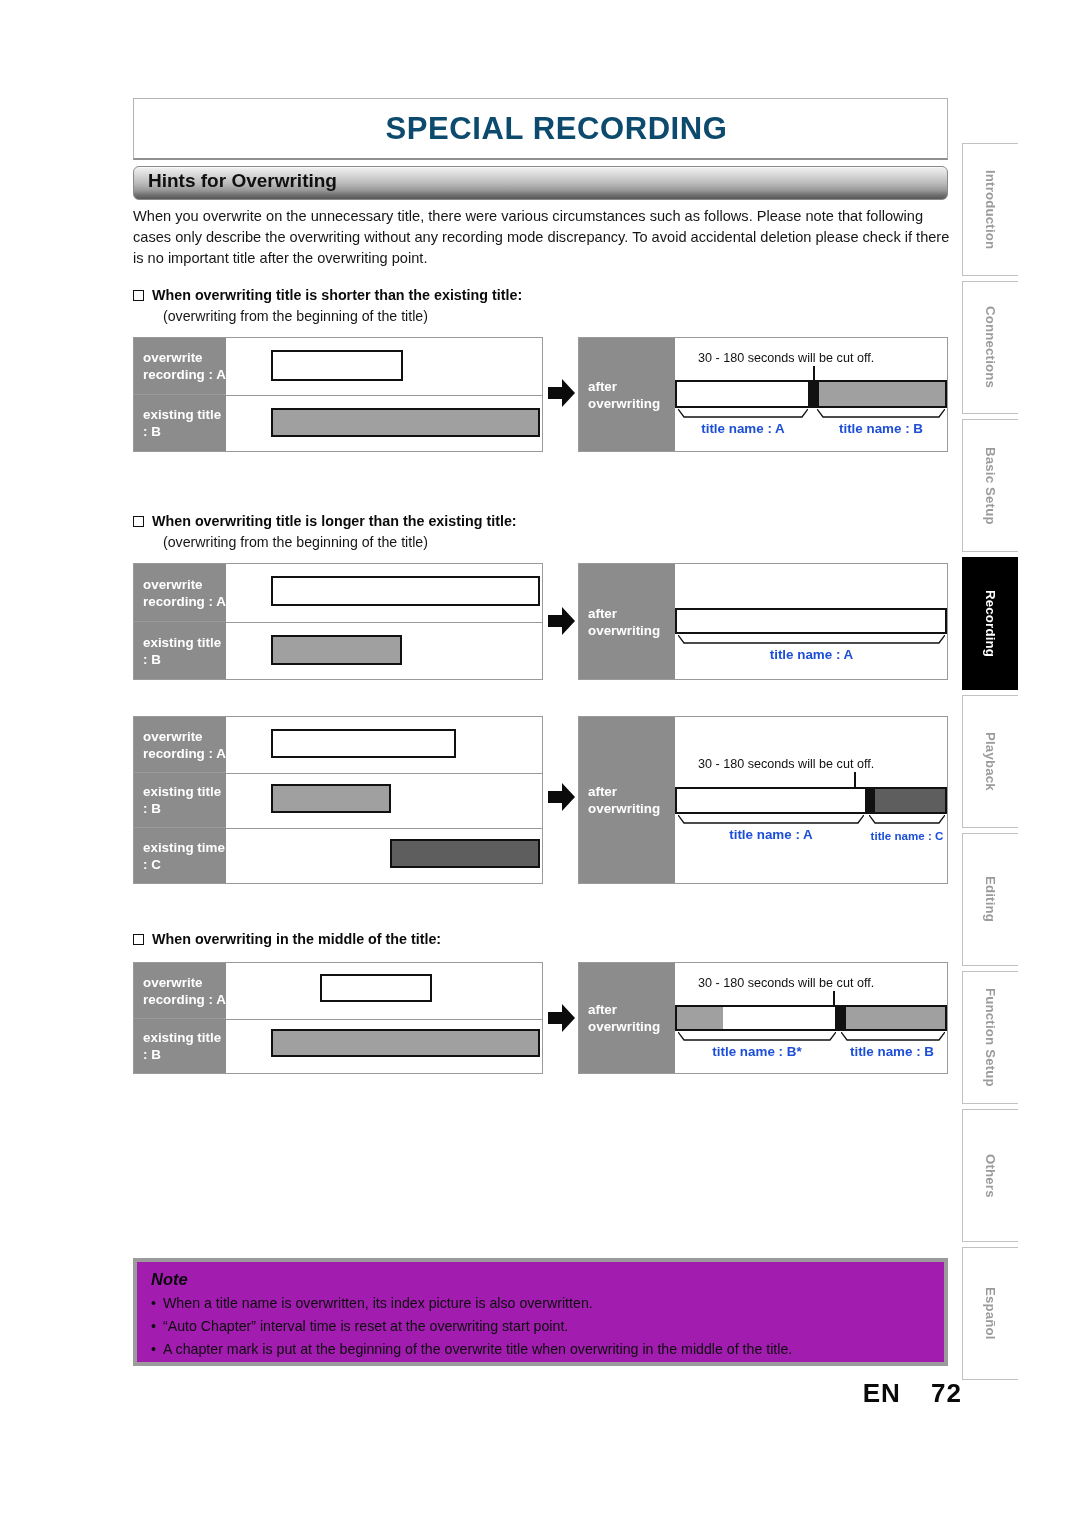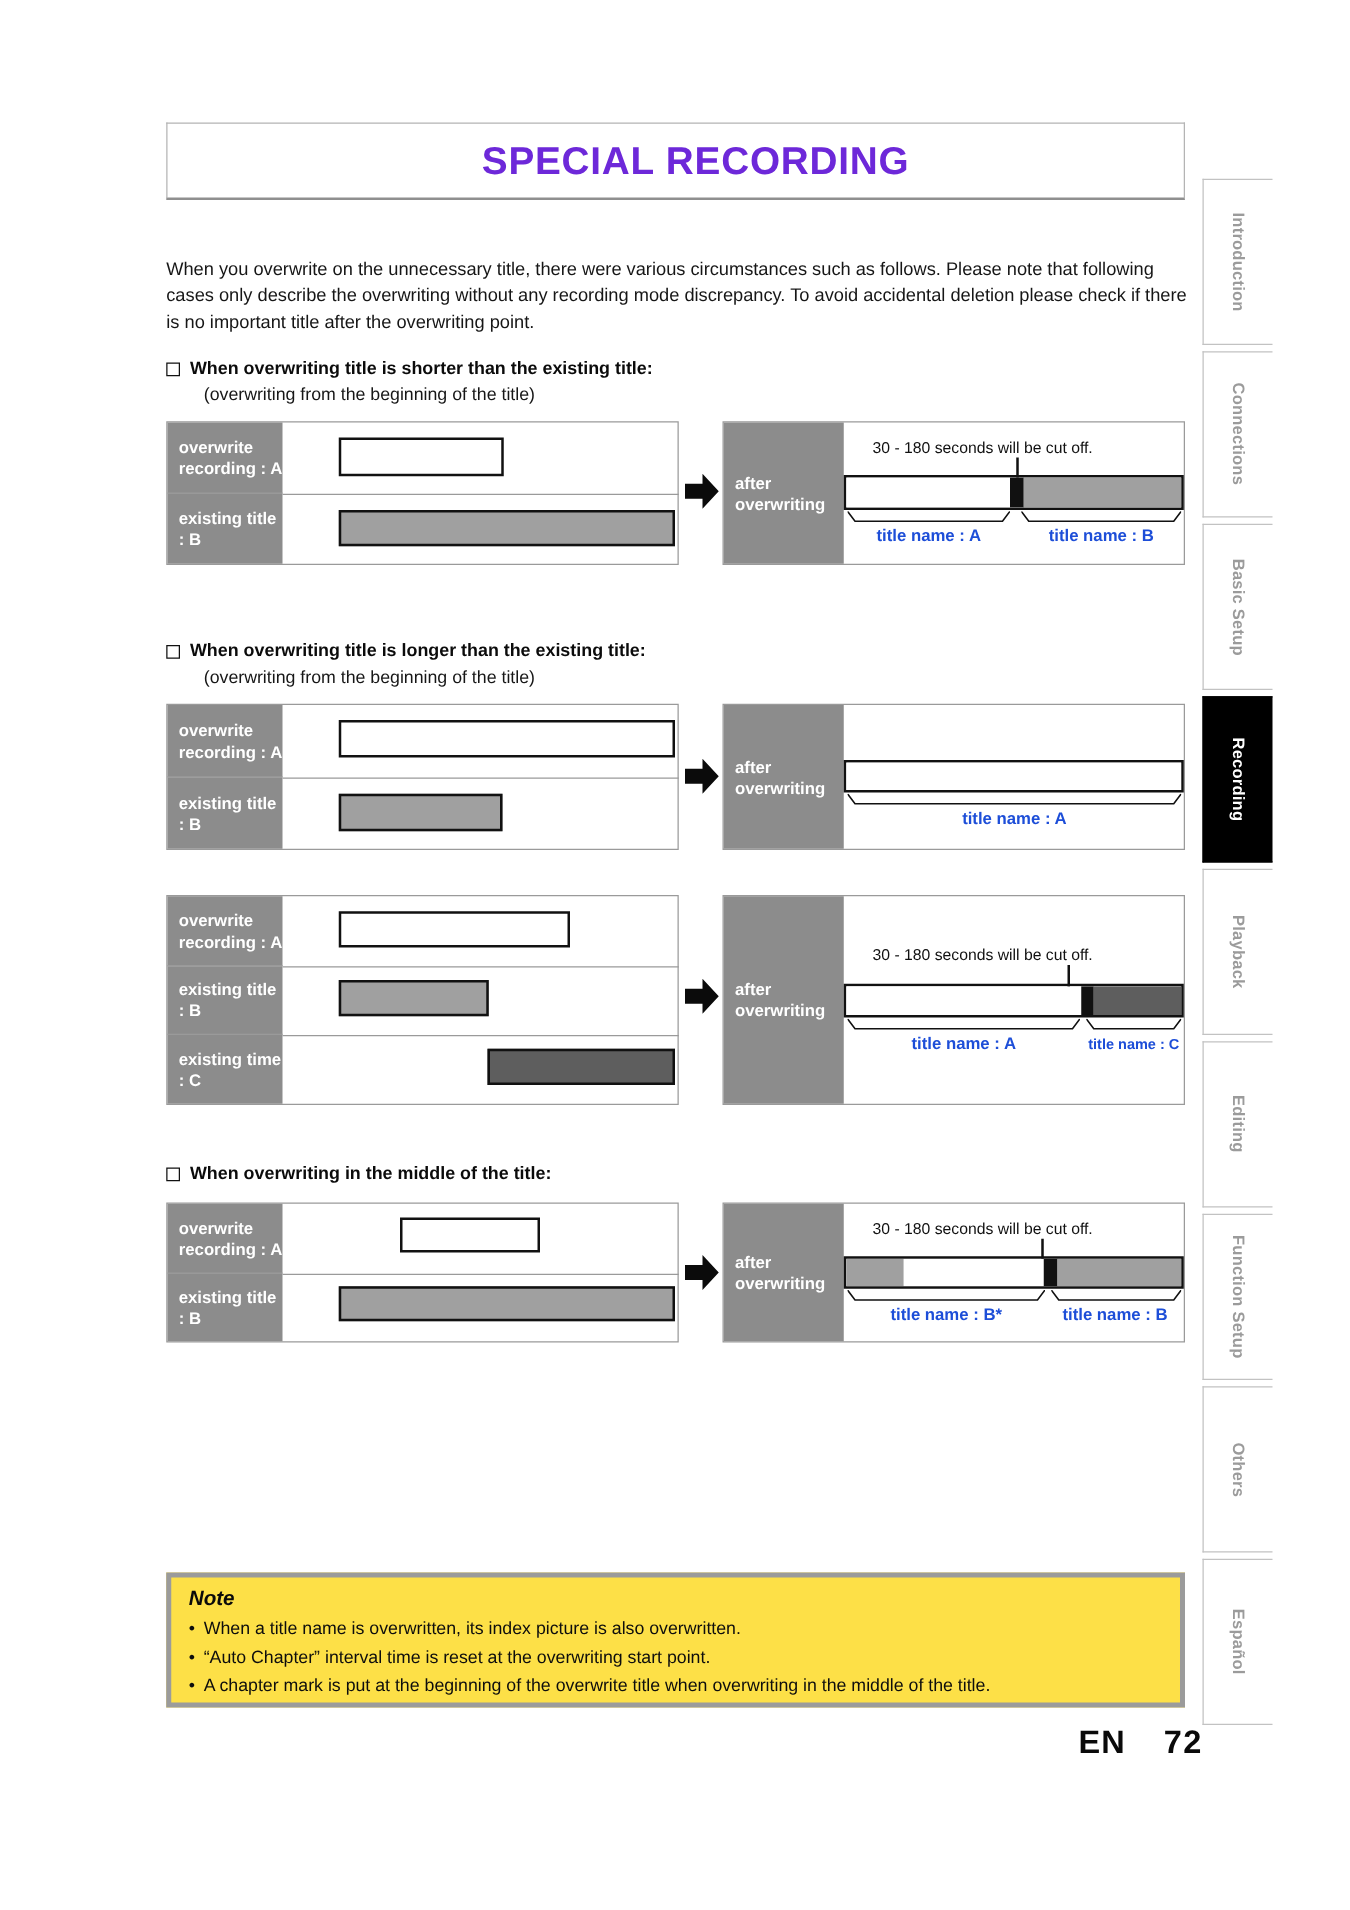--- a/index.html
+++ b/index.html
@@ -26,21 +26,21 @@
     height: 62px;
     border: 1px solid #b4b4b4;
     border-bottom: 2px solid #8f8f8f;
     display: flex;
     align-items: center;
     justify-content: center;
   }
   .title-frame .title-text {
     font-size: 31px;
     font-weight: bold;
-    color: #6d28d9;
+    color: #0c4a6e;
     letter-spacing: 0.6px;
     margin-left: 32px;
   }
 
   
   .sec-bar {
     position: absolute;
     left: 133px;
     top: 166px;
     width: 815px;
@@ -194,21 +194,21 @@
     width: 290px;
   }
 
   
   .note-box {
     position: absolute;
     left: 133px;
     top: 1258px;
     width: 815px;
     height: 108px;
-    background: #fde047;
+    background: #a21caf;
     border: 4px solid #9b9b9b;
     padding: 8px 14px 0 14px;
   }
   .note-title {
     font-size: 16.5px;
     font-weight: bold;
     font-style: italic;
     color: #0a0a0a;
     margin-bottom: 3px;
   }
@@ -266,20 +266,23 @@
 </style>
 </head>
 <body>
 
 <div class="page">
 
   <div class="title-frame">
     <div class="title-text">SPECIAL RECORDING</div>
   </div>
 
+  <div class="sec-bar">
+    <div class="sec-text">Hints for Overwriting</div>
+  </div>
 
   <div class="intro">When you overwrite on the unnecessary title, there were various circumstances such as follows.  Please note that following cases only describe the overwriting without any recording mode discrepancy.  To avoid accidental deletion please check if there is no important title after the overwriting point.</div>
 
   <div class="case-head" style="left:133px; top:287px;">
     <span class="cb"></span>
     <span>When overwriting title is shorter than the existing title:</span>
   </div>
   <div class="case-sub" style="left:163px; top:308px;">(overwriting from the beginning of the title)</div>
 
   <div class="dg-left" style="left:133px; top:337px; width:410px; height:115px;">

